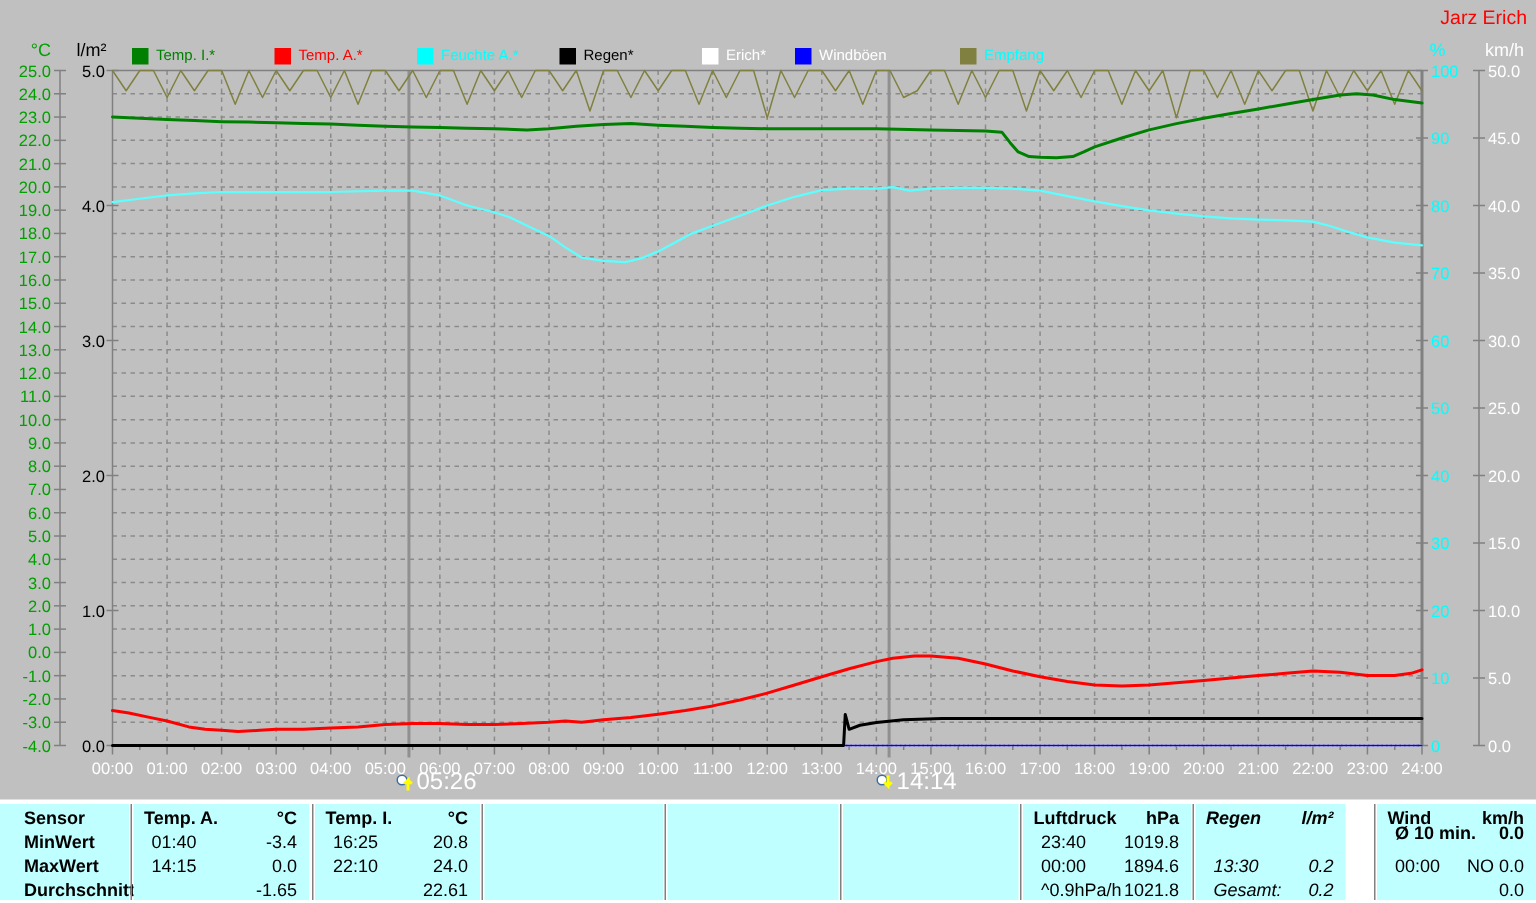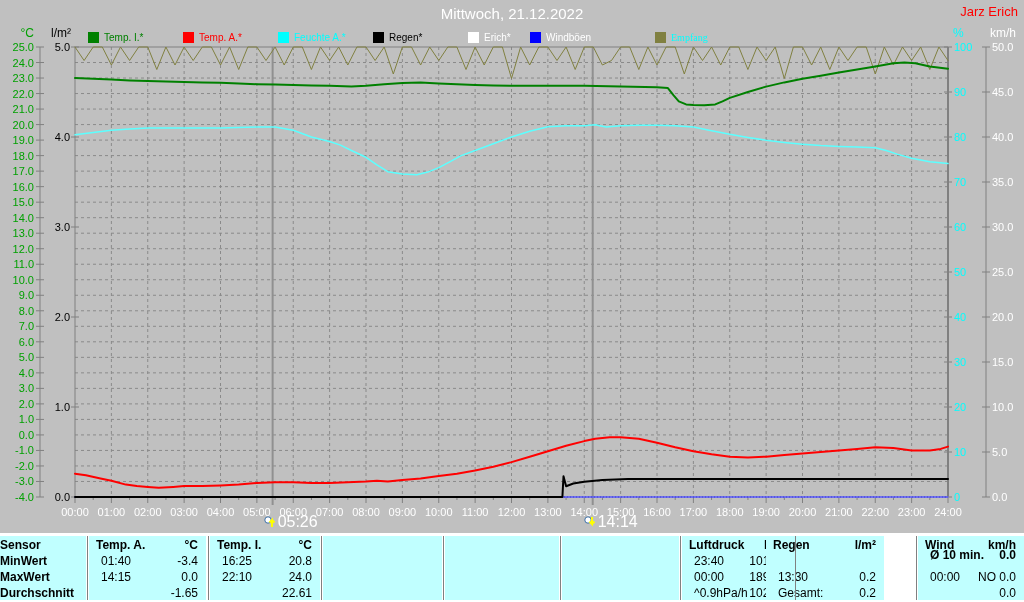--- a/index.html
+++ b/index.html
@@ -21,27 +21,26 @@
            font-size:16px;white-space:nowrap;}
   .sunmark svg{margin-right:1px;}
   #table{position:absolute;left:0;top:533px;width:1024px;height:69px;background:#ffffff;}
   .tcell{position:absolute;top:3px;height:64px;background:#c0ffff;color:#000000;
          font-size:12px;line-height:16px;}
   .tsep{position:absolute;top:3px;height:64px;width:1px;background:#808080;}
   .trow{position:absolute;left:0;right:0;height:16px;}
   .tl{position:absolute;left:12px;}
   .tr{position:absolute;right:8px;}
   .th{font-weight:bold;}
-  .rowlab{position:absolute;left:0;font-weight:bold;}
+  .rowlab{position:absolute;left:16px;font-weight:bold;}
 </style>
 </head>
 <body>
 
 <div class="app">
-  <div class="title">Mittwoch, 21.12.2022</div>
   <div class="user">Jarz Erich</div>
 
   <div class="unit" id="unit-c">°C</div>
   <div class="unit" id="unit-lm2">l/m²</div>
   <div class="unit" id="unit-pct">%</div>
   <div class="unit" id="unit-kmh">km/h</div>
 
   <div id="legend">
       <div class="legend-item" style="left: 88px; color: rgb(0, 128, 0);">
         <span class="sw" style="background: rgb(0, 128, 0);"></span>
@@ -60,21 +59,21 @@
         <span>Regen*</span>
       </div>
       <div class="legend-item" style="left: 468px; color: rgb(255, 255, 255);">
         <span class="sw" style="background: rgb(255, 255, 255);"></span>
         <span>Erich*</span>
       </div>
       <div class="legend-item" style="left: 530px; color: rgb(255, 255, 255);">
         <span class="sw" style="background: rgb(0, 0, 255);"></span>
         <span>Windböen</span>
       </div>
-      <div class="legend-item" style="left: 655px; color: rgb(0, 255, 255); font-family: Liberation Serif, serif;">
+      <div class="legend-item" style="left: 640px; color: rgb(0, 255, 255);">
         <span class="sw" style="background: rgb(128, 128, 64);"></span>
         <span>Empfang</span>
       </div>
     </div>
 
   <svg id="chart" width="1024" height="533">
       <line x1="111.375" y1="47" x2="111.375" y2="497" stroke="#8a8a8a" stroke-width="1" stroke-dasharray="3,3"></line>
       <line x1="147.75" y1="47" x2="147.75" y2="497" stroke="#8a8a8a" stroke-width="1" stroke-dasharray="3,3"></line>
       <line x1="184.125" y1="47" x2="184.125" y2="497" stroke="#8a8a8a" stroke-width="1" stroke-dasharray="3,3"></line>
       <line x1="220.5" y1="47" x2="220.5" y2="497" stroke="#8a8a8a" stroke-width="1" stroke-dasharray="3,3"></line>
@@ -465,21 +464,21 @@
         </div>
         <div class="trow" style="top: 33px;">
           <span class="tl">00:00</span>
           <span class="tr">1894.6</span>
         </div>
         <div class="trow" style="top: 49px;">
           <span class="tl">^0.9hPa/h</span>
           <span class="tr">1021.8</span>
         </div>
       </div>
-      <div class="tcell" style="left: 766px; width: 118px;">
+      <div class="tcell" style="left: 797px; width: 100px; font-style: italic;">
         <div class="trow th" style="top: 1px;">
           <span class="tl" style="left: 7px;">Regen</span>
           <span class="tr">l/m²</span>
         </div>
         <div class="trow" style="top: 17px;">
           <span class="tl"></span>
           <span class="tr"></span>
         </div>
         <div class="trow" style="top: 33px;">
           <span class="tl">13:30</span>

